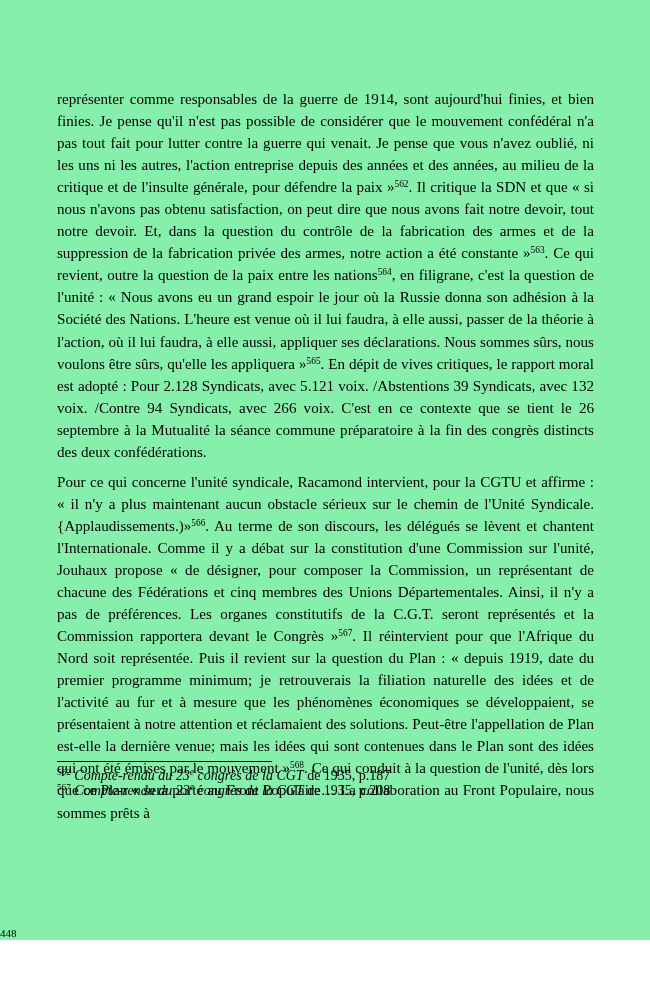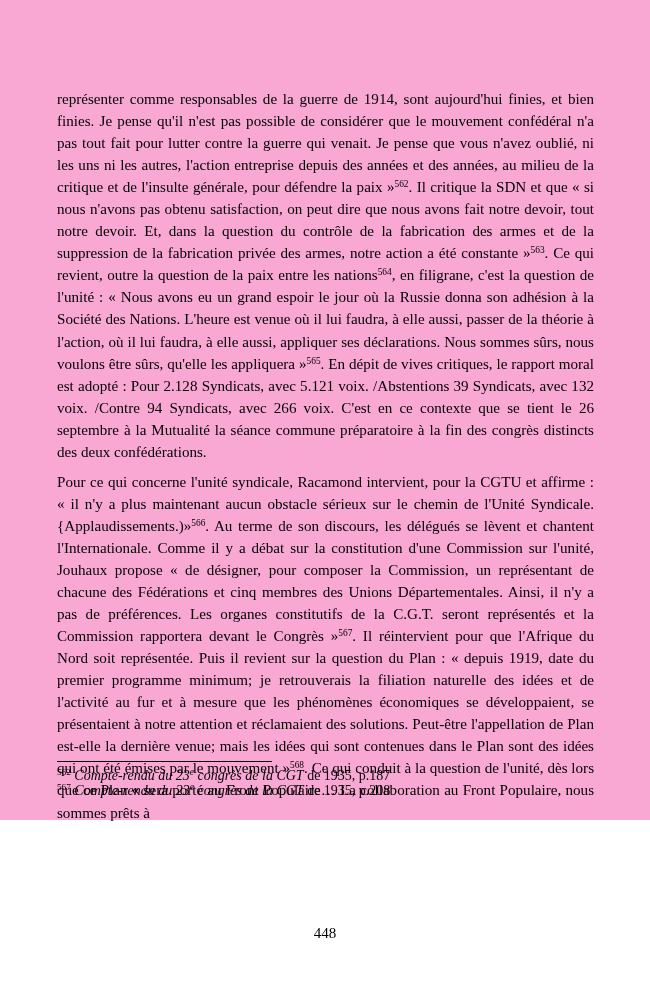--- a/index.html
+++ b/index.html
@@ -14,22 +14,22 @@
     font-family: "Liberation Serif", "DejaVu Serif", serif;
     color: #000000;
     overflow: hidden;
   }
 
   .page {
     position: absolute;
     left: 0;
     top: 0;
     width: 650px;
-    height: 820px;
-    background: #f9a8d4;
+    height: 940px;
+    background: #86efac;
   }
 
   
   .body-block {
     position: absolute;
     left: 57px;
     top: 88px;
     width: 537px;
   }
 
@@ -103,22 +103,21 @@
   .fn-body {
     font-style: normal;
   }
 
   
   .page-number {
     position: absolute;
     left: 0;
     top: 924px;
     width: 650px;
-    text-align: center;
-    font-size: 15px;
+    font-size: 11px;
     line-height: 18px;
   }
 </style>
 </head>
 <body>
 
 <div class="page">
 
   <div class="body-block">
     <p class="para" id="para-1">représenter comme responsables de la guerre de 1914, sont aujourd'hui finies, et bien finies. Je pense qu'il n'est pas possible de considérer que le mouvement confédéral n'a pas tout fait pour lutter contre la guerre qui venait. Je pense que vous n'avez oublié, ni les uns ni les autres, l'action entreprise depuis des années et des années, au milieu de la critique et de l'insulte générale, pour défendre la paix »<sup>562</sup>. Il critique la SDN et que « si nous n'avons pas obtenu satisfaction, on peut dire que nous avons fait notre devoir, tout notre devoir. Et, dans la question du contrôle de la fabrication des armes et de la suppression de la fabrication privée des armes, notre action a été constante »<sup>563</sup>. Ce qui revient, outre la question de la paix entre les nations<sup>564</sup>, en filigrane,  c'est la question de l'unité : « Nous avons eu un grand espoir le jour où la Russie donna son adhésion à la Société des Nations. L'heure est venue où il lui faudra, à elle aussi, passer de la théorie à l'action, où il lui faudra, à elle aussi, appliquer ses déclarations. Nous sommes sûrs, nous voulons être sûrs, qu'elle les appliquera »<sup>565</sup>. En dépit de vives critiques, le rapport moral est adopté : Pour 2.128 Syndicats, avec 5.121 voix. /Abstentions 39 Syndicats, avec 132 voix. /Contre 94 Syndicats, avec 266 voix. C'est en ce contexte que se tient le 26 septembre à la Mutualité la séance commune préparatoire à la fin des congrès distincts des deux confédérations.</p>

